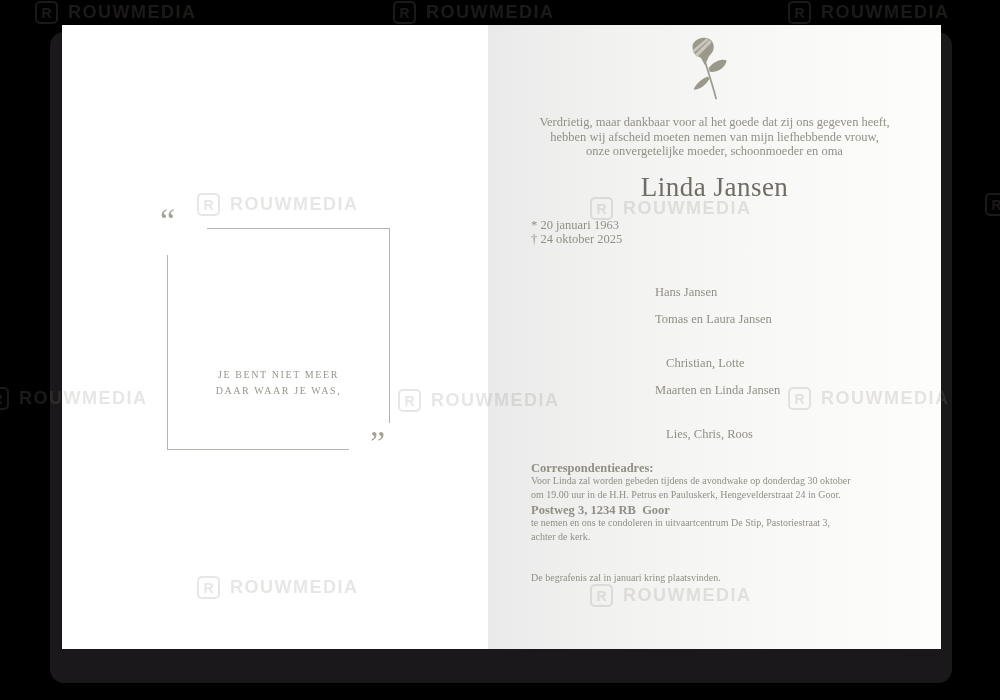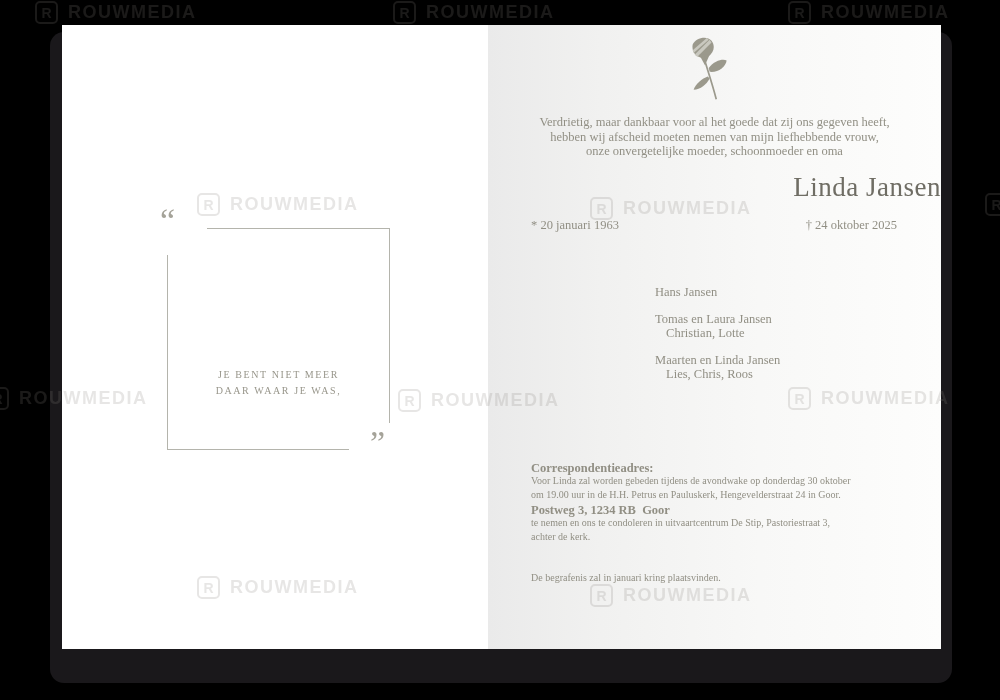--- a/index.html
+++ b/index.html
@@ -47,34 +47,34 @@
 
   
   .rose{position:absolute;left:192px;top:11px;width:48px;height:66px;}
   .intro{
     position:absolute;left:0;top:90px;width:100%;
     text-align:center;color:#918f84;font-size:12.5px;line-height:14.5px;
   }
   .intro div{white-space:nowrap;}
   .deceased-name{
     position:absolute;left:0;top:147px;width:100%;
-    text-align:right;color:#6f6d64;font-size:27px;line-height:30px;
+    text-align:center;color:#6f6d64;font-size:27px;line-height:30px;
     letter-spacing:.5px;
   }
   .dates{
     position:absolute;left:43px;right:44px;top:193px;
     display:flex;justify-content:space-between;
-    color:#918f84;font-size:12.5px;line-height:14px;
+    color:#918f84;font-size:12.5px;line-height:14px;flex-direction:column;
   }
   .family{
     position:absolute;left:167px;top:260px;
     color:#918f84;font-size:12.5px;line-height:14px;
   }
   .family .gap{height:13px;}
-  .family .indent{padding-left:11px;}
+  .family .indent{padding-left:11px;margin-top:30px;}
   .addr{
     position:absolute;left:43px;top:408px;
     color:#918f84;font-size:12.5px;line-height:14px;white-space:pre;font-weight:bold;
   }
   .para{
     position:absolute;left:43px;
     color:#918f84;font-size:10px;line-height:14px;
   }
   .para div{white-space:nowrap;}
   .para-1{top:449px;}

